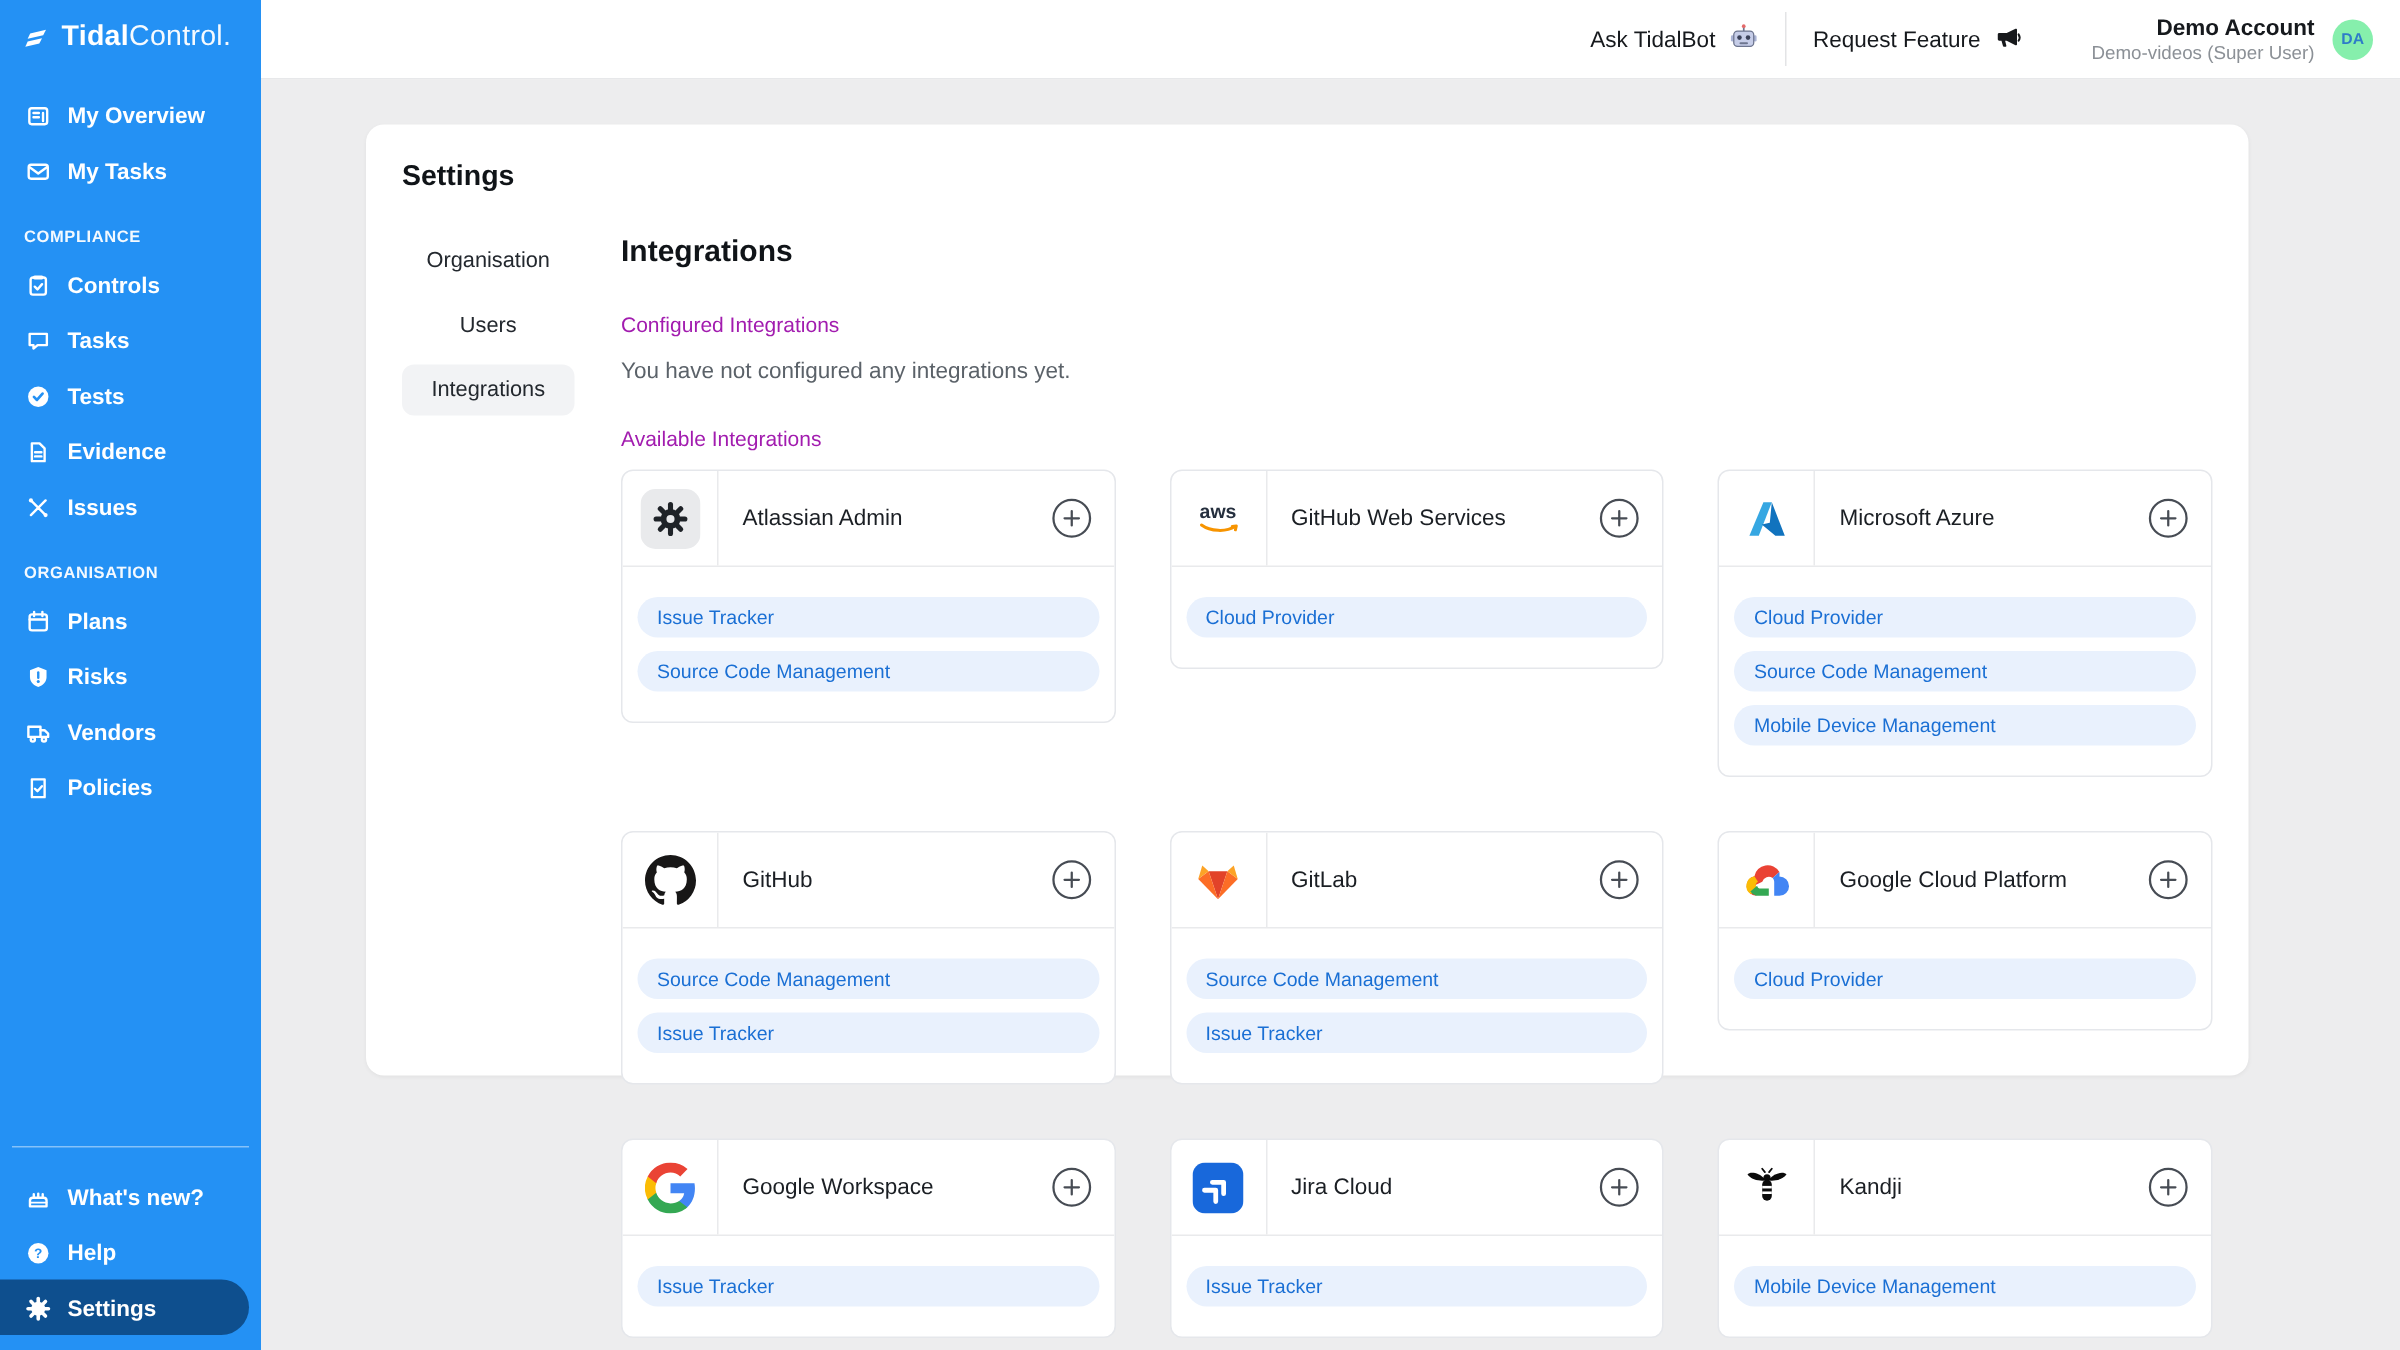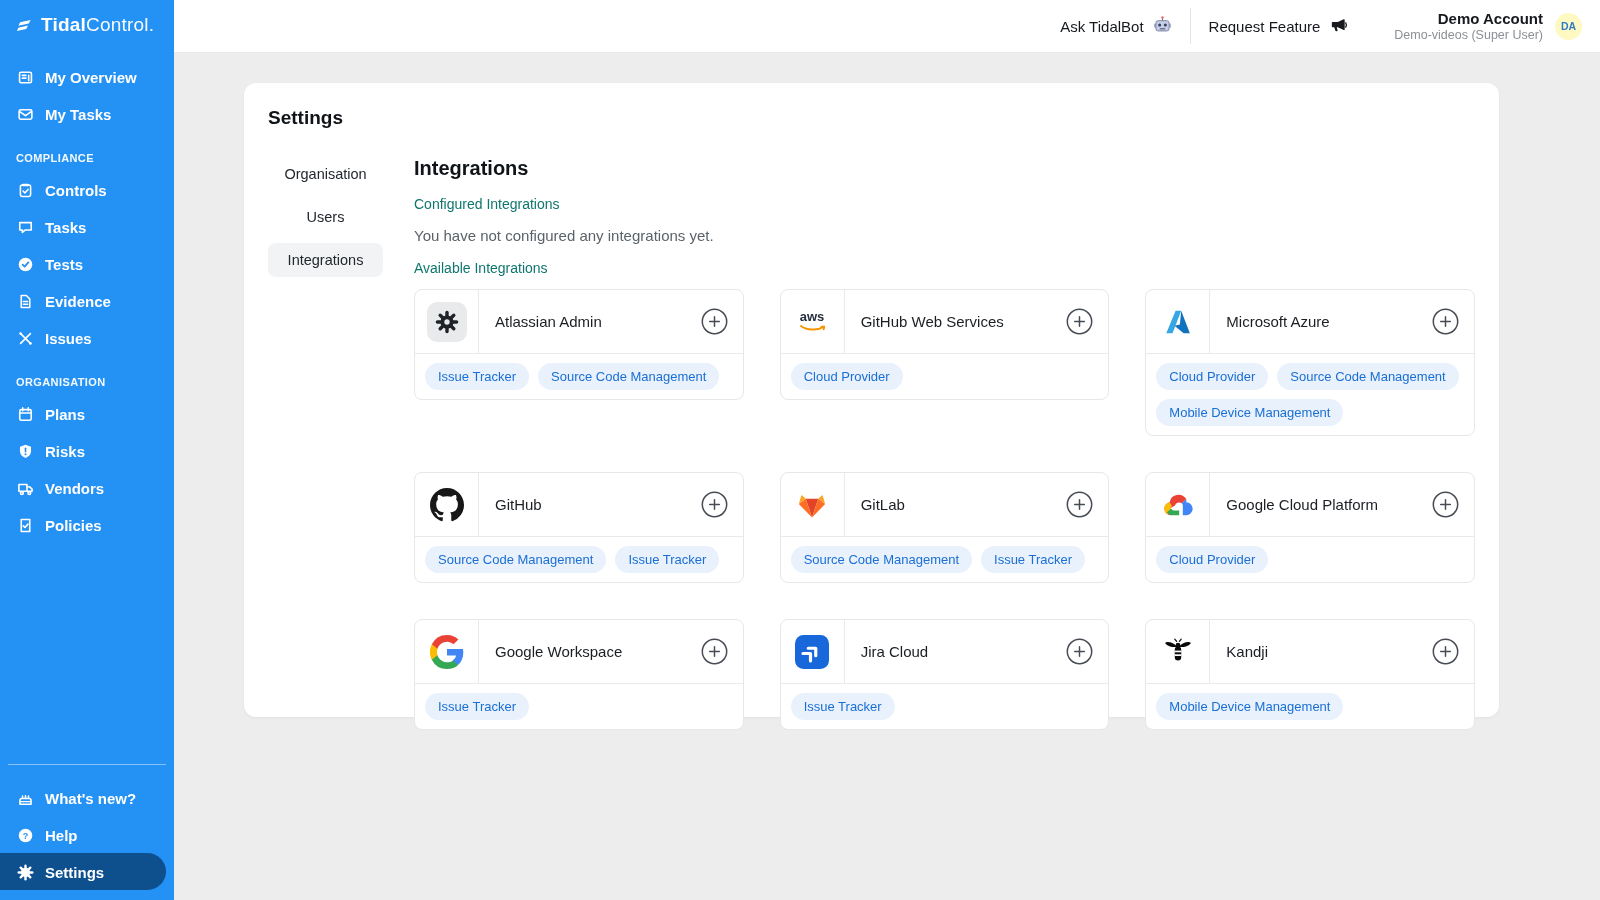--- a/index.html
+++ b/index.html
@@ -53,21 +53,21 @@
   .topbar-btn {
     display:flex; align-items:center; gap:9px;
     font-size:15px; color:#16191d; cursor:pointer; white-space:nowrap;
   }
   .topbar-sep { width:1px; height:36px; background:#e3e4e6; margin:0 18px; }
   .account { text-align:right; margin-left:46px; cursor:pointer; }
   .account-name { font-size:15px; font-weight:700; color:#16191d; }
   .account-sub { font-size:12.5px; color:#8b9096; margin-top:1px; }
   .avatar {
     width:27px; height:27px; border-radius:50%;
-    background:#fef9c3; color:#2e7cc8;
+    background:#86efac; color:#2e7cc8;
     font-size:10.5px; font-weight:700;
     display:flex; align-items:center; justify-content:center;
     margin-left:12px; flex-shrink:0; cursor:pointer;
   }
   
   .main { flex:1; background:#ededee; overflow:hidden; }
   .panel {
     width:1255px; height:634px;
     margin:30px 0 0 70px;
     background:#fff; border-radius:12px;
@@ -78,21 +78,21 @@
   .settings-body { display:flex; margin-top:28px; }
   .tabs { width:146px; flex-shrink:0; display:flex; flex-direction:column; align-items:flex-start; }
   .tab {
     width:115px; height:34px; line-height:34px;
     text-align:center; font-size:14.5px; color:#23282e;
     border-radius:8px; margin-bottom:9px; cursor:pointer;
   }
   .tab.active { background:#f2f3f5; }
   .tab-content { flex:1; padding-right:0; }
   .section-title { font-size:20px; font-weight:700; color:#101418; }
-  .muted-label { font-size:14px; color:#0f766e; margin-top:16px; }
+  .muted-label { font-size:14px; color:#a21caf; margin-top:28px; }
   .empty-text { font-size:15px; color:#5b6269; margin-top:15px; }
   
   .grid {
     margin-top:13px;
     display:grid; grid-template-columns:repeat(3, 1fr);
     gap:36px; align-items:start;
   }
   .card { background:#fff; border:1px solid #e5e7eb; border-radius:8px; overflow:hidden; }
   .card-top { display:flex; align-items:center; height:63px; }
   .logo-cell {
@@ -101,22 +101,22 @@
     display:flex; align-items:center; justify-content:center;
   }
   .logo-cell svg { display:block; }
   .card-name { flex:1; padding-left:16px; font-size:15px; color:#1b1f24; white-space:nowrap; }
   .plus-btn {
     width:27px; height:27px; margin-right:15px; flex-shrink:0;
     background:none; border:none; padding:0; cursor:pointer;
   }
   .card-tags {
     border-top:1px solid #e9eaec;
-    padding:9px 10px;
-    display:flex; flex-wrap:wrap; gap:9px 9px;
+    padding:20px 10px;
+    display:flex; flex-wrap:wrap; gap:9px 9px;flex-direction:column;
   }
   .tag {
     background:#e9f1fd; color:#1a6fd4;
     font-size:13px; font-weight:500;
     padding:6px 13px; border-radius:999px; white-space:nowrap;
   }
 </style>
 </head>
 <body>
 

